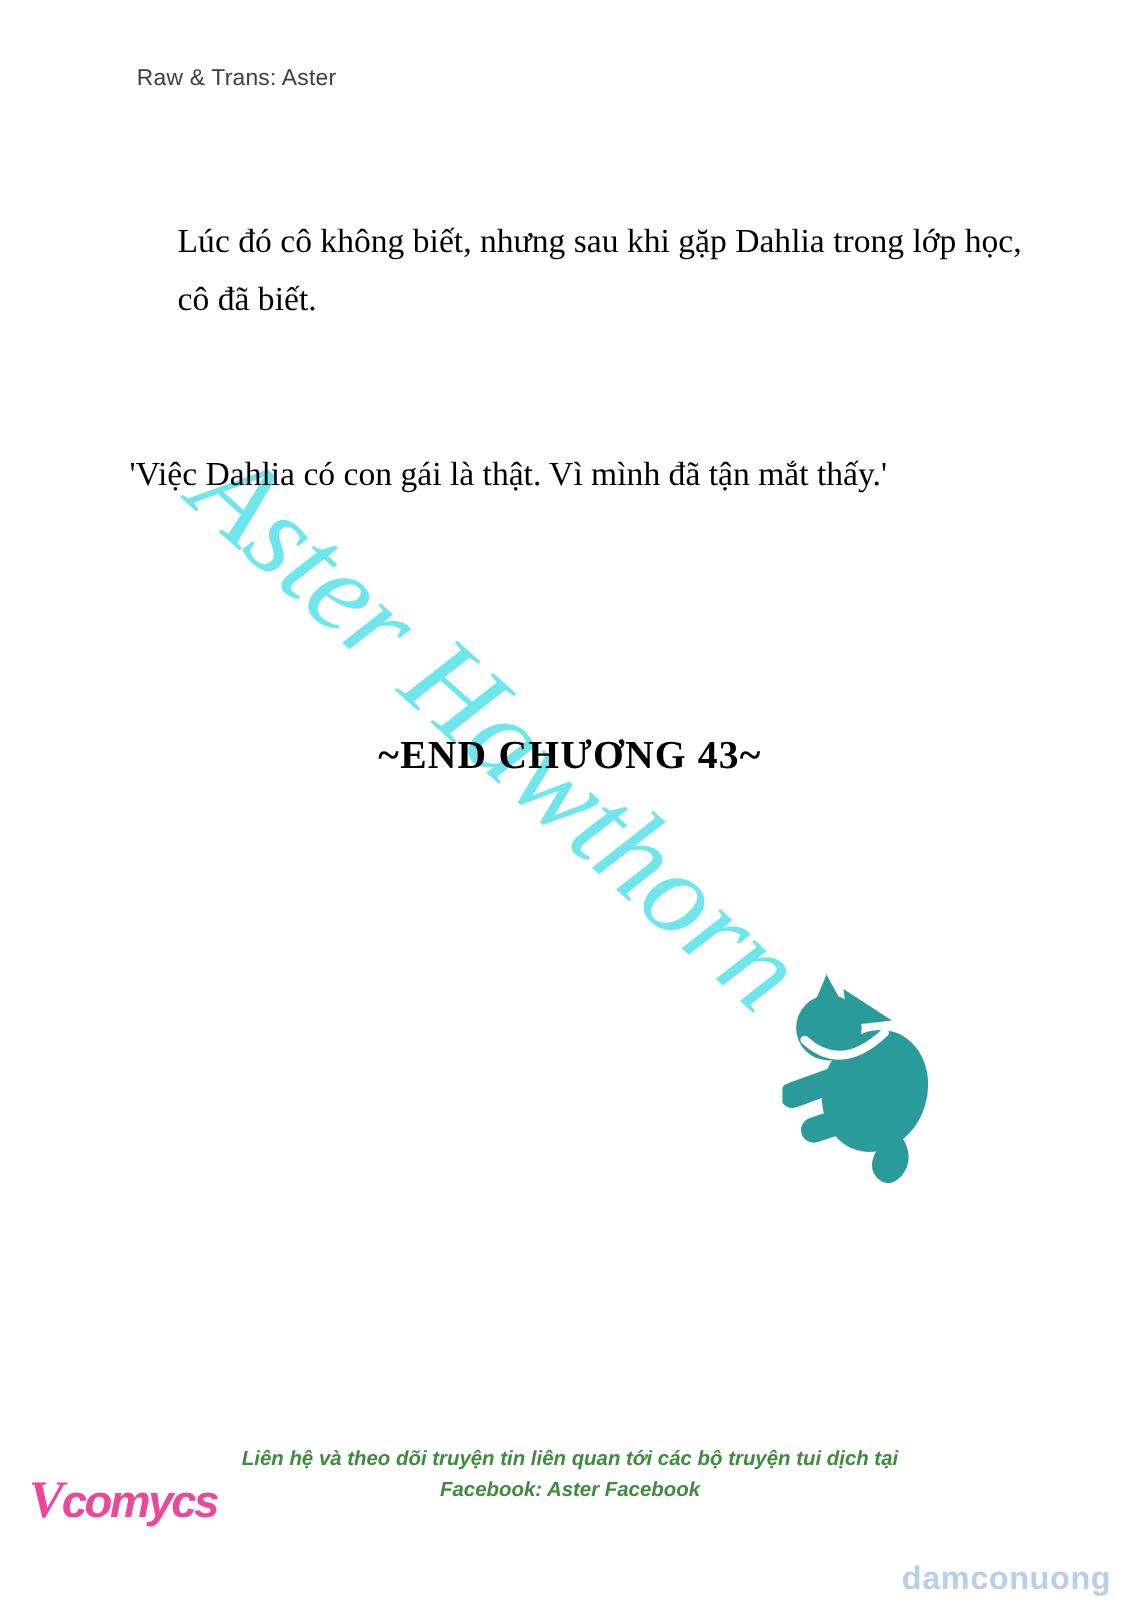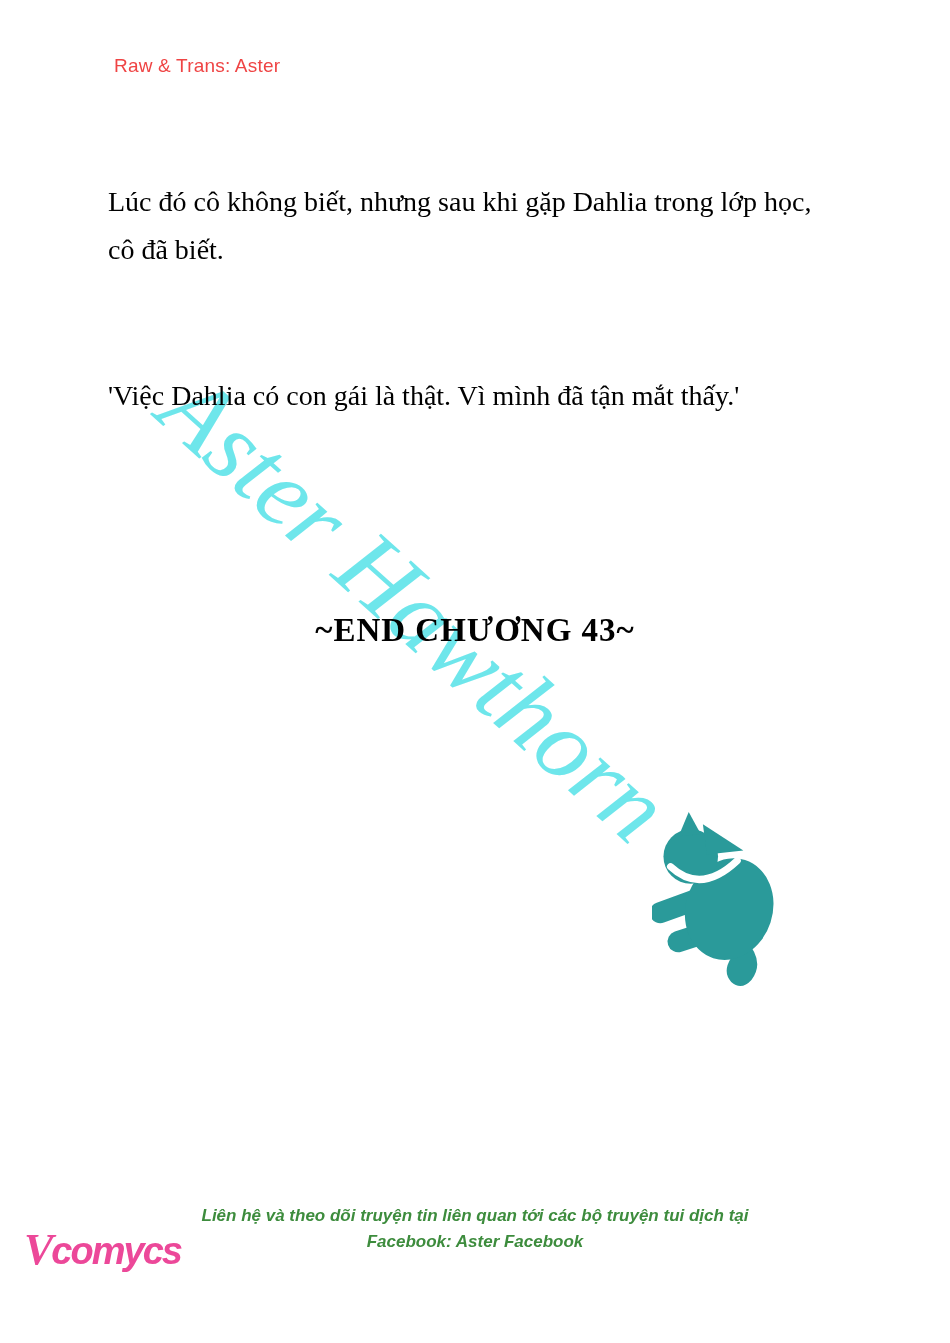--- a/index.html
+++ b/index.html
@@ -11,33 +11,33 @@
     background: #ffffff;
     overflow: hidden;
     font-family: "Liberation Serif", serif;
     margin: 0 auto;
   }
   .credit {
     position: absolute;
     left: 114px; top: 55px;
     font-family: "Liberation Sans", sans-serif;
     font-size: 19px;
-    color: #ef4444;
+    color: #404040;
     letter-spacing: 0.2px;
   }
   .para {
     position: absolute;
     left: 108px;
     width: 706px;
     font-size: 28px;
     line-height: 48px;
     color: #000000;
     z-index: 3;
   }
-  .para-1 { top: 178px; }
+  .para-1 { top: 178px; margin-left: 40px; }
   .para-2 { top: 372px; }
   .para-3 { top: 496px; }
   .end-marker {
     position: absolute;
     left: 0; top: 612px;
     width: 100%;
     text-align: center;
     font-size: 33px;
     font-weight: bold;
     color: #000000;
@@ -135,14 +135,15 @@
 
   <div class="footer">
     <div>Liên hệ và theo dõi truyện tin liên quan tới các bộ truyện tui dịch tại</div>
     <div>Facebook: Aster Facebook</div>
   </div>
 
   <div class="site-logo">
     <span class="logo-v">V</span><span>comycs</span>
   </div>
 
+  <div class="corner-watermark">damconuong</div>
 
 </div>
 
 </body></html>

